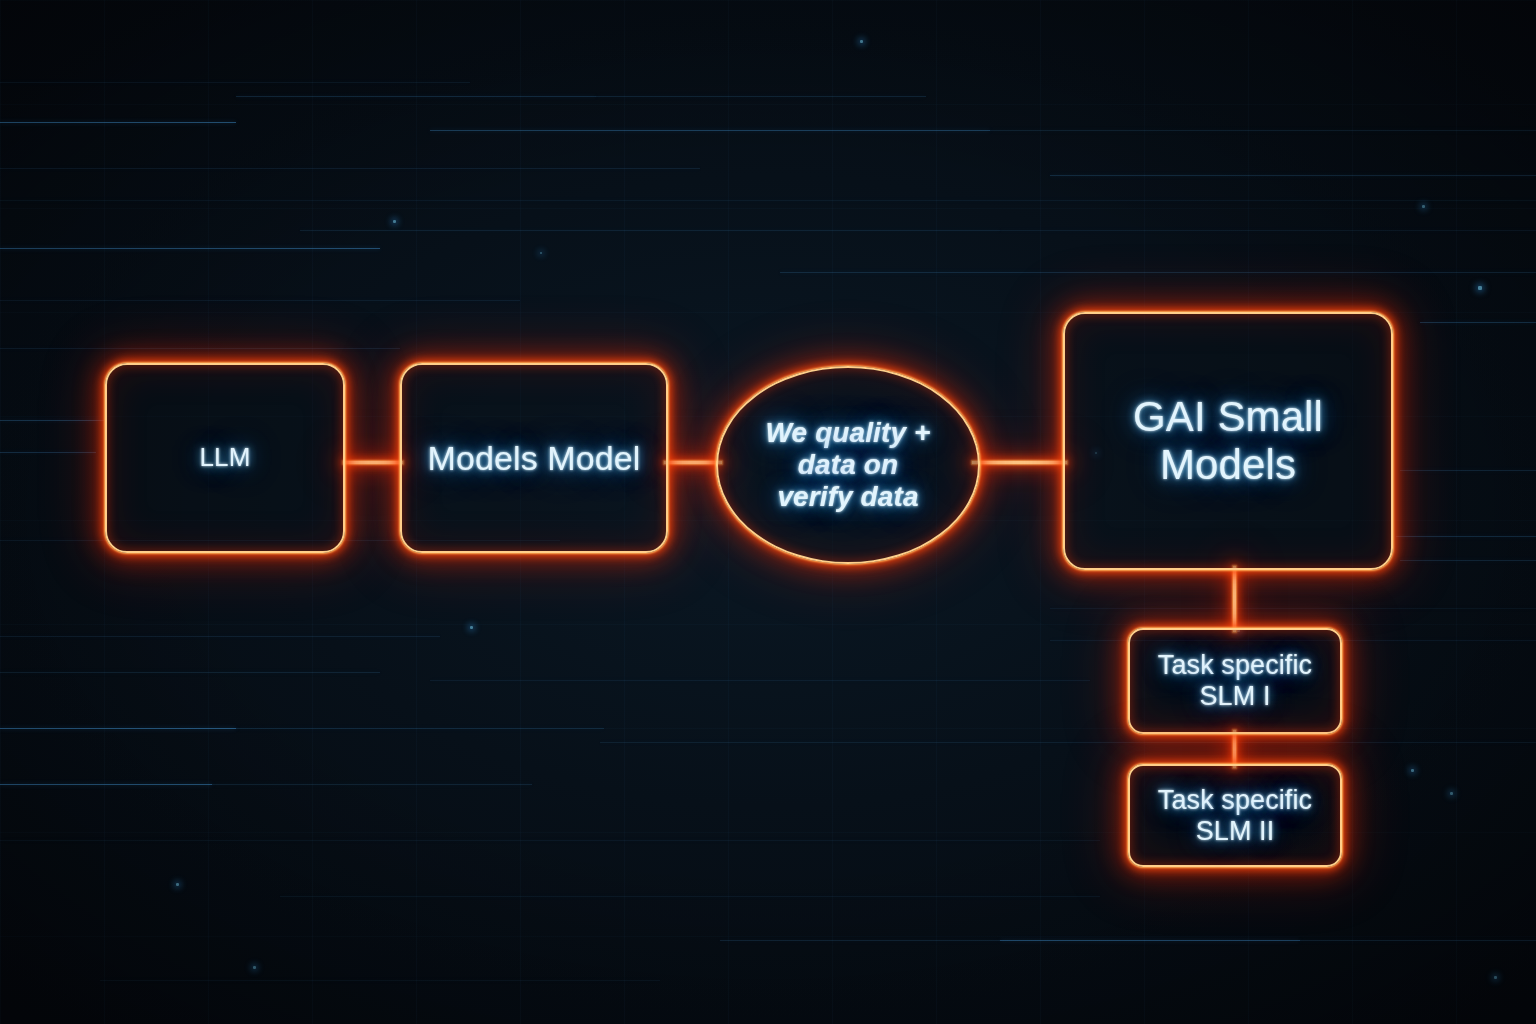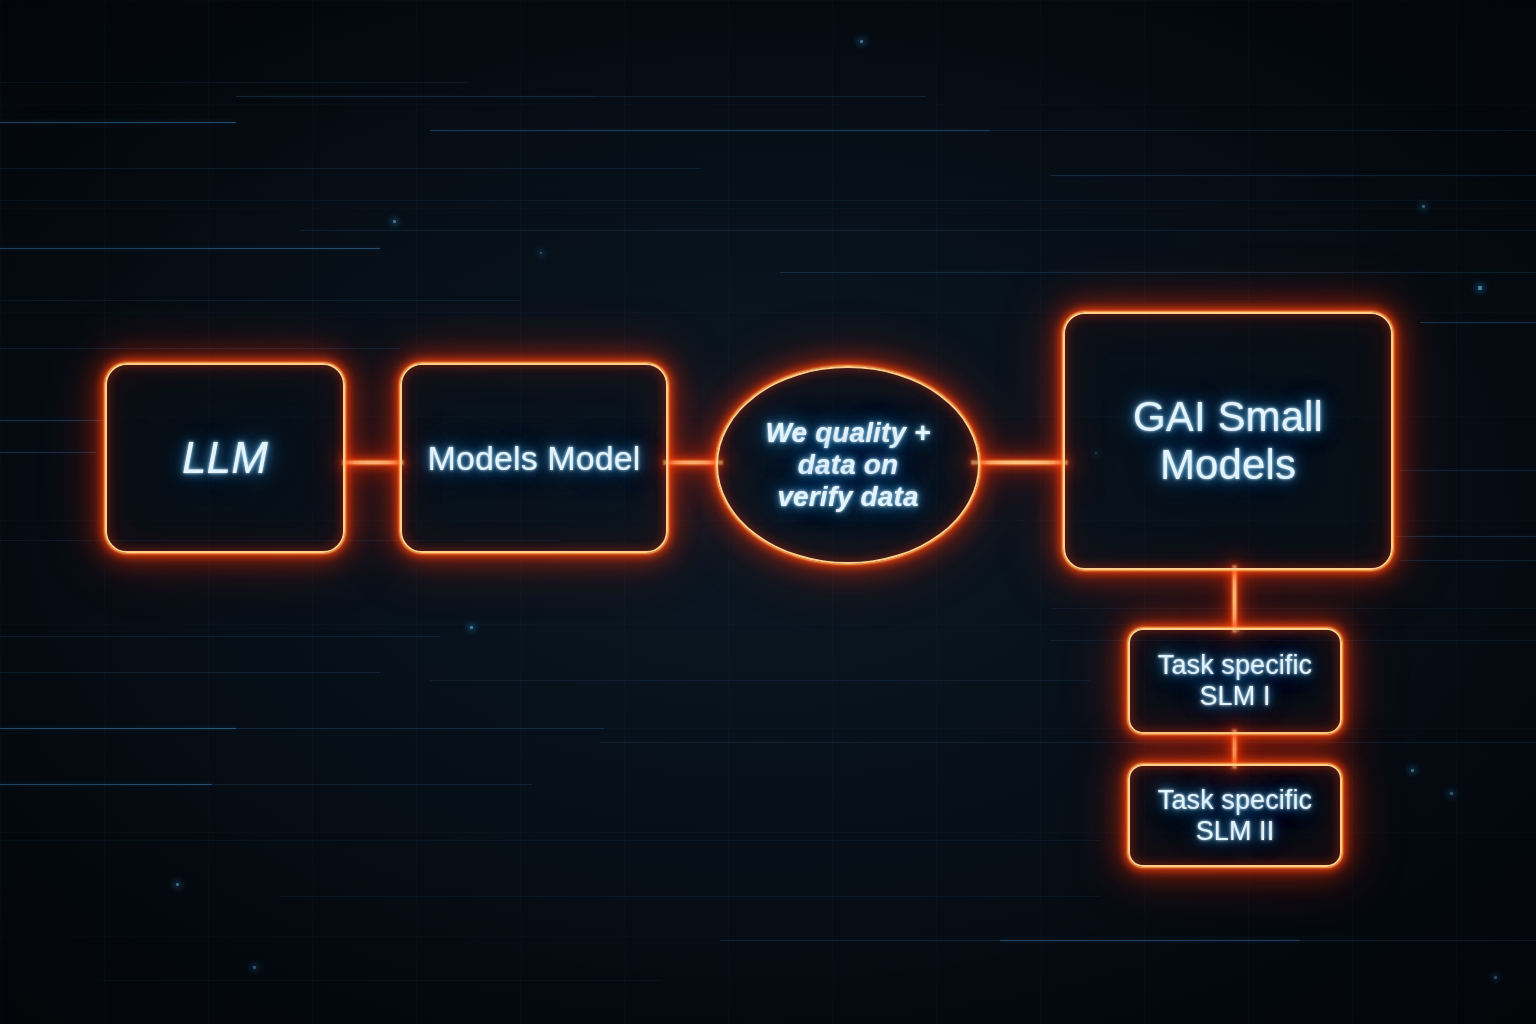--- a/index.html
+++ b/index.html
@@ -161,21 +161,21 @@
 
   <div id="connectors">
       <div class="conn h" style="left: 343px; top: 461px; width: 60px;"></div>
       <div class="conn h" style="left: 664px; top: 461px; width: 58px;"></div>
       <div class="conn h" style="left: 972px; top: 461px; width: 95px;"></div>
       <div class="conn v" style="left: 1233px; top: 566px; height: 66px;"></div>
       <div class="conn v" style="left: 1233px; top: 730px; height: 38px;"></div>
     </div>
   <div id="nodes">
       <div class="node rounded" style="left: 105px; top: 363px; width: 240px; height: 190px;">
-        <div class="node-label" style="font-size: 44px; font-style: italic;">
+        <div class="node-label" style="font-size: 26px;">
           <div>LLM</div>
         </div>
       </div>
       <div class="node rounded" style="left: 400px; top: 363px; width: 268px; height: 190px;">
         <div class="node-label" style="font-size: 34px;">
           <div>Models Model</div>
         </div>
       </div>
       <div class="node ellipse" style="left: 716px; top: 366px; width: 264px; height: 198px;">
         <div class="node-label" style="font-size: 28px;">

